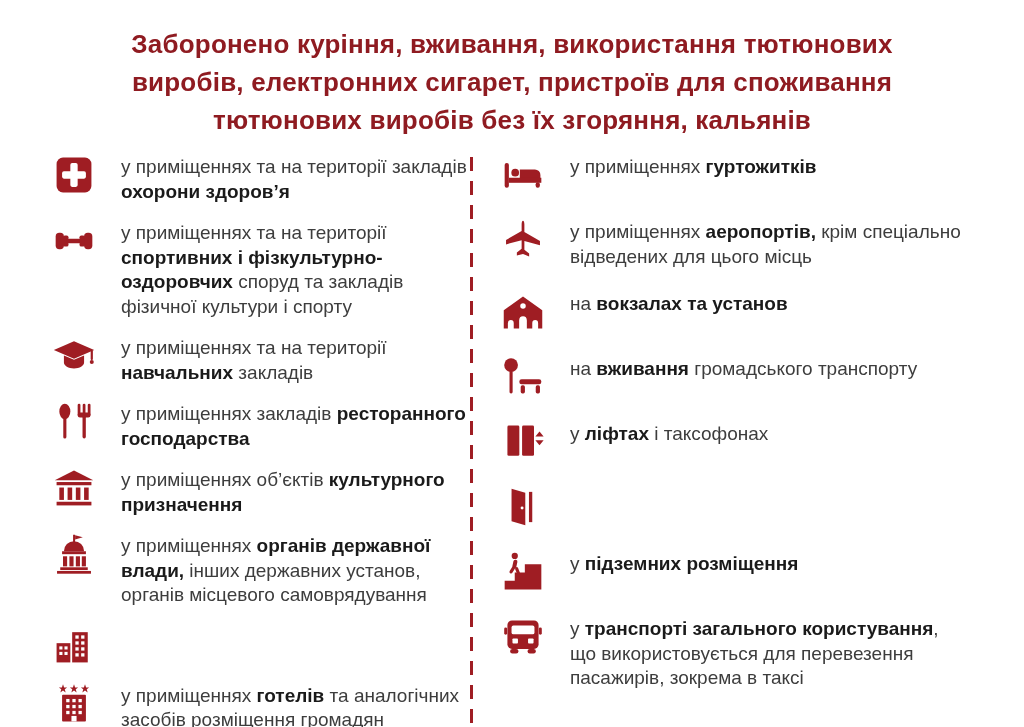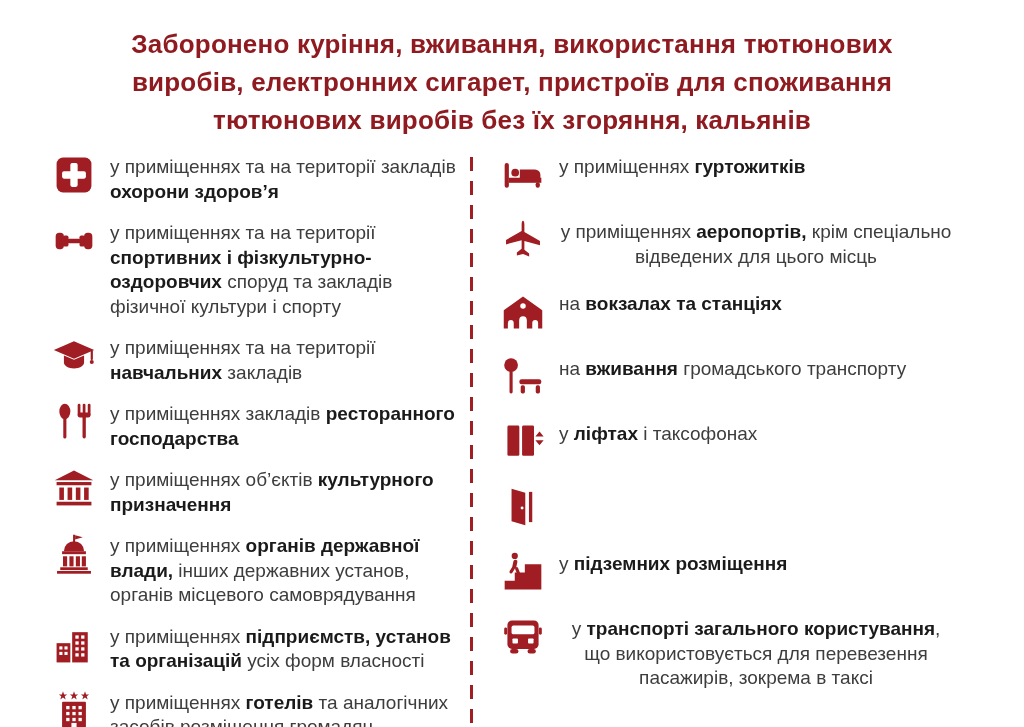--- a/index.html
+++ b/index.html
@@ -17,29 +17,29 @@
   .title span { display:block; }
   .columns { display:flex; margin-top:14px; }
   .col { display:flex; flex-direction:column; }
   .col-left { width:470px; padding-left:52px; row-gap:15px; }
   .divider {
     width:3px; margin-top:4px; height:574px; flex:0 0 3px;
     background:repeating-linear-gradient(to bottom,
       var(--accent,#9F1D23) 0 14px, transparent 14px 24px);
   }
   .col-right { padding-left:28px; row-gap:21px; flex:1; }
-  .item { display:flex; align-items:flex-start; }
+  .item { display:flex; align-items:flex-start;gap:11px; }
   .item .icon { flex:0 0 46px; width:46px; height:44px; margin-right:12px; }
   .item .icon svg { width:44px; height:44px; color:var(--accent,#9F1D23); }
   .item p {
     font-size:19px; line-height:24.5px; color:var(--text,#3D3D3D);
     padding-top:2px;
   }
   .col-left .item p { max-width:402px; }
-  .col-right .item p { max-width:394px;text-align:center; }
+  .col-right .item p { max-width:394px; }
   .item p b { color:var(--bold,#1A1A1A); font-weight:700; }
 </style>
 </head>
 <body>
 
 <div class="page">
   <div class="title">
     <span>Заборонено куріння, вживання, використання тютюнових</span>
     <span>виробів, електронних сигарет, пристроїв для споживання</span>
     <span>тютюнових виробів без їх згоряння, кальянів</span>
@@ -136,21 +136,20 @@
                 <rect x="25.5" y="13.5" width="3.6" height="3.6"></rect>
                 <rect x="31.8" y="13.5" width="3.6" height="3.6"></rect>
                 <rect x="25.5" y="20" width="3.6" height="3.6"></rect>
                 <rect x="31.8" y="20" width="3.6" height="3.6"></rect>
                 <rect x="25.5" y="26.5" width="3.6" height="3.6"></rect>
                 <rect x="31.8" y="26.5" width="3.6" height="3.6"></rect>
                 <rect x="25.5" y="33" width="3.6" height="3.6"></rect>
                 <rect x="31.8" y="33" width="3.6" height="3.6"></rect>
               </g>
             </svg></span>
-          <p>у приміщеннях <b>підприємств, установ та організацій</b> усіх форм власності</p>
         </div>
         <div class="item">
           <span class="icon"><svg viewBox="0 0 48 48" aria-hidden="true">
               <g fill="currentColor">
                 <polygon points="12,2.5 13.2,6 16.5,6 13.9,8 14.9,11.5 12,9.4 9.1,11.5 10.1,8 7.5,6 10.8,6"></polygon>
                 <polygon points="24,2.5 25.2,6 28.5,6 25.9,8 26.9,11.5 24,9.4 21.1,11.5 22.1,8 19.5,6 22.8,6"></polygon>
                 <polygon points="36,2.5 37.2,6 40.5,6 37.9,8 38.9,11.5 36,9.4 33.1,11.5 34.1,8 31.5,6 34.8,6"></polygon>
                 <rect x="11" y="14" width="26" height="29" rx="1"></rect>
               </g>
               <g fill="#fff">
@@ -188,21 +187,21 @@
           <span class="icon"><svg viewBox="0 0 48 48" aria-hidden="true">
               <path fill="currentColor" d="M22.5 7 C22.5 4.8 23.1 3 24 3 s1.5 1.8 1.5 4 v8.2 l17 9.8 v4.8 l-17 -4.6 v9.4 l5.2 4 v3.3 L24 39.2 l-6.7 1.7 v-3.3 l5.2 -4 v-9.4 l-17 4.6 v-4.8 l17 -9.8 z"></path>
             </svg></span>
           <p>у приміщеннях <b>аеропортів,</b> крім спеціально відведених для цього місць</p>
         </div>
         <div class="item">
           <span class="icon"><svg viewBox="0 0 48 48" aria-hidden="true">
               <path fill="currentColor" fill-rule="evenodd" d="M3 42 V22 L24 7 L45 22 V42 Z M19.8 42 v-8.6 a4.2 4.7 0 0 1 8.4 0 V42 Z M7.5 42 v-5.8 a3.2 3.6 0 0 1 6.4 0 V42 Z M34.1 42 v-5.8 a3.2 3.6 0 0 1 6.4 0 V42 Z"></path>
               <circle cx="24" cy="17.5" r="3" fill="#fff"></circle>
             </svg></span>
-          <p>на <b>вокзалах та станціях</b></p>
+          <p>на <b>вокзалах та установ</b></p>
         </div>
         <div class="item">
           <span class="icon"><svg viewBox="0 0 48 48" aria-hidden="true">
               <g fill="currentColor">
                 <circle cx="11" cy="11" r="7.5"></circle>
                 <rect x="9.3" y="17" width="3.4" height="25" rx="1.6"></rect>
                 <rect x="20" y="26.5" width="24" height="5.5" rx="2.5"></rect>
                 <rect x="21.5" y="33" width="4.6" height="9" rx="1.8"></rect>
                 <rect x="37.9" y="33" width="4.6" height="9" rx="1.8"></rect>
               </g>

